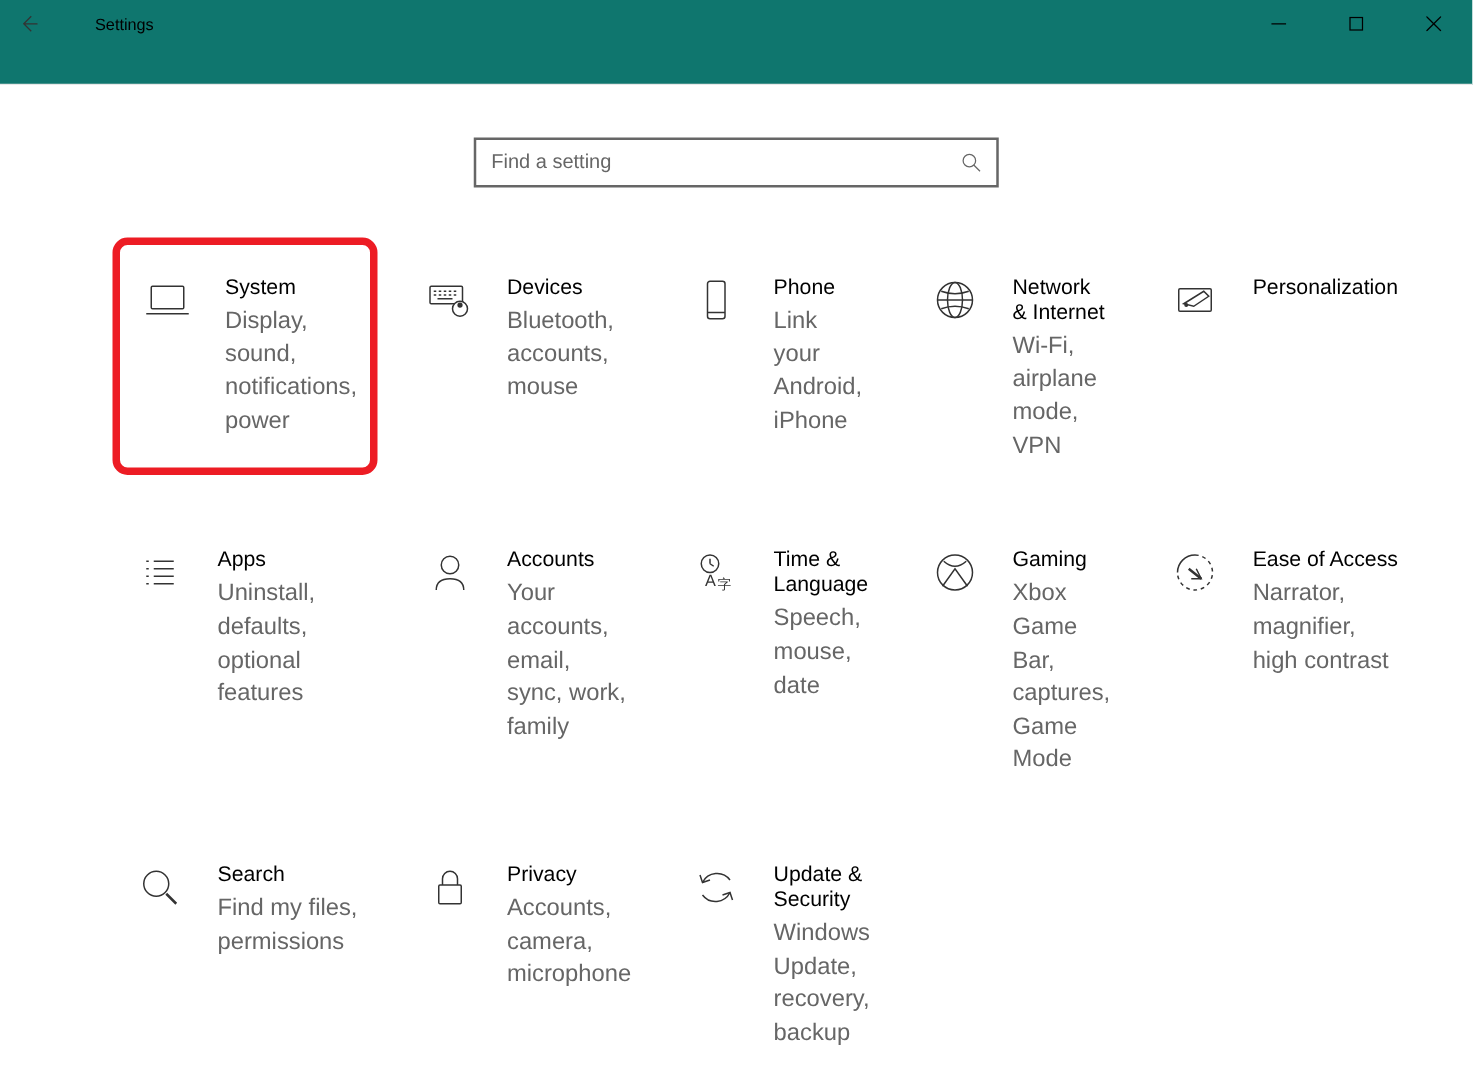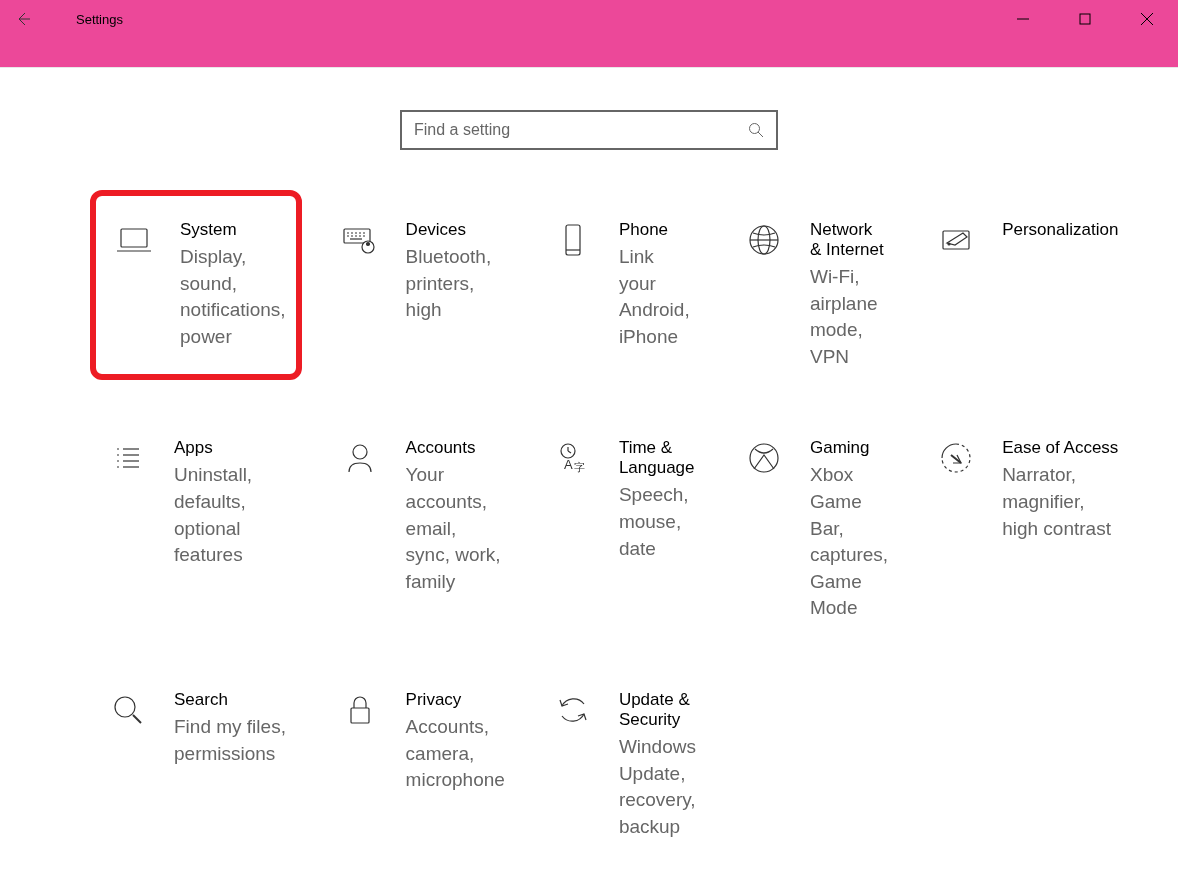--- a/index.html
+++ b/index.html
@@ -9,21 +9,21 @@
       font-family: "Segoe UI", -apple-system, sans-serif;
     }
     body {
       background: #ffffff;
       width: 1178px;
       height: 873px;
       overflow: hidden;
     }
     .titlebar {
       height: 68px;
-      background: #ec4899;
+      background: #0f766e;
       display: flex;
       align-items: flex-start;
       position: relative;
       border-bottom: 1px solid #e8e8e8;
     }
     .back-btn {
       width: 46px;
       height: 38px;
       display: flex;
       align-items: center;
@@ -53,21 +53,21 @@
     }
     .content {
       padding-top: 42px;
     }
     .search-container {
       display: flex;
       justify-content: center;
       margin-bottom: 60px;
     }
     .search-box {
-      width: 378px;
+      width: 420px;
       height: 40px;
       border: 2px solid #666;
       display: flex;
       align-items: center;
       padding: 0 12px;
       position: relative;
     }
     .search-input {
       border: none;
       outline: none;
@@ -201,21 +201,21 @@
             <line x1="14" y1="15" x2="16" y2="15"></line>
             <line x1="18" y1="15" x2="20" y2="15"></line>
             <line x1="22" y1="15" x2="24" y2="15"></line>
           <line x1="9" y1="18" x2="21" y2="18"></line>
           <circle cx="27" cy="26" r="6" fill="#fff"></circle>
           <circle cx="27" cy="23" r="1.5" fill="#333"></circle>
         </svg>
       </div>
       <div class="cat-text">
         <div class="cat-title">Devices</div>
-        <div class="cat-desc">Bluetooth, printers, high</div>
+        <div class="cat-desc">Bluetooth, accounts, mouse</div>
       </div>
     </div>
 
     <div class="category">
       <div class="cat-icon">
         <svg width="38" height="38" viewBox="0 0 38 38" fill="none" stroke="#333" stroke-width="1.2">
           <rect x="12" y="4" width="14" height="30" rx="2"></rect>
           <line x1="12" y1="29" x2="26" y2="29"></line>
         </svg>
       </div>

